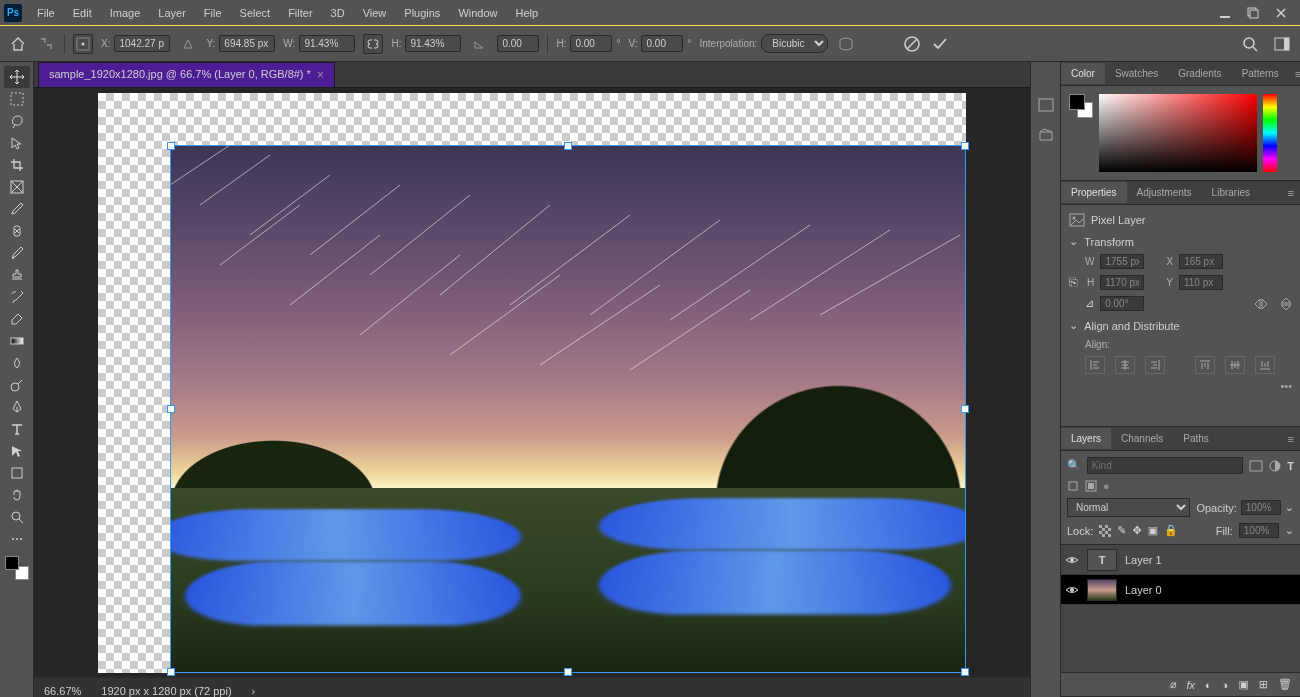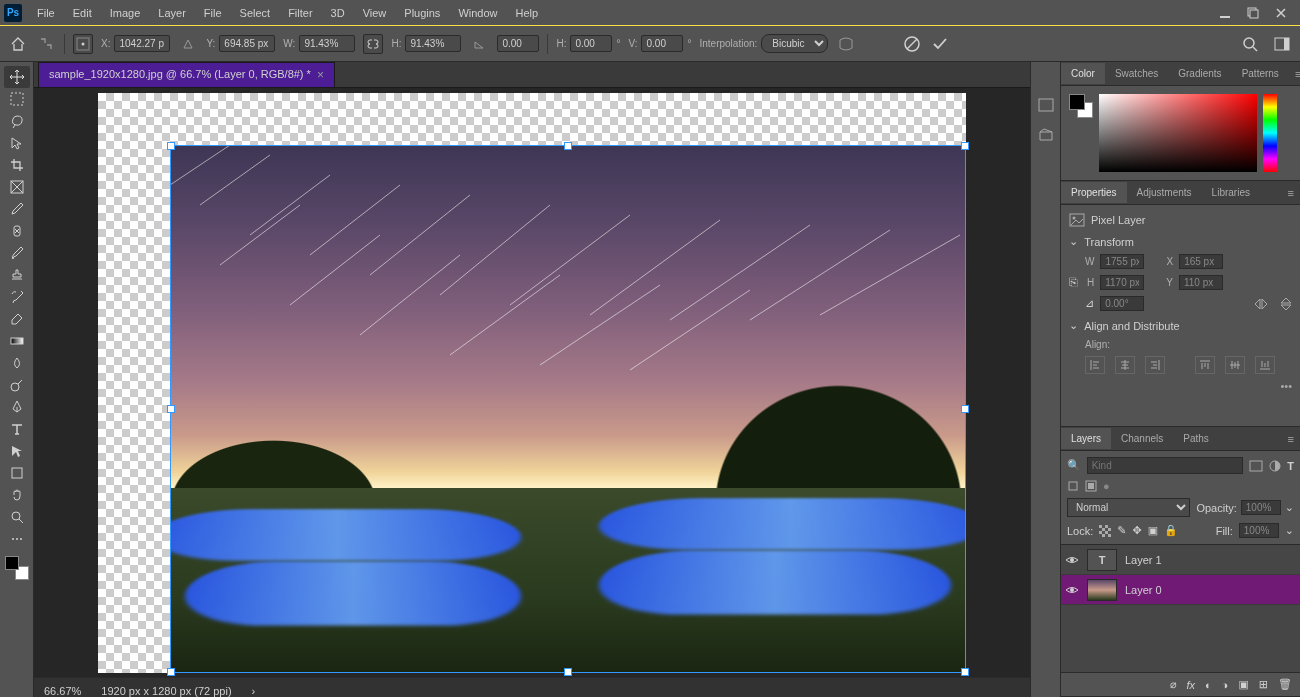--- a/index.html
+++ b/index.html
@@ -67,21 +67,21 @@
 .align-btn{width:20px;height:18px;border:1px solid #666;display:flex;align-items:center;justify-content:center}
 .layers-body{display:flex;flex-direction:column;flex:1;min-height:0}
 .layers-toolbar{padding:6px;display:flex;align-items:center;gap:6px;flex-wrap:wrap}
 .layer-search{flex:1;background:#3a3a3a;border:1px solid #2a2a2a;padding:2px 4px;font-size:10px;color:#888}
 .layers-row2{padding:0 6px 6px;display:flex;align-items:center;gap:6px}
 .blend-select{flex:1;background:#4a4a4a;border:1px solid #2a2a2a;padding:2px 4px;font-size:10px}
 .opacity-group{display:flex;align-items:center;gap:4px;font-size:10px}
 .lock-row{padding:0 6px 6px;display:flex;align-items:center;gap:6px;font-size:10px;color:#888}
 .layer-list{flex:1;background:#464646;overflow:auto;border-top:1px solid #2a2a2a}
 .layer{display:flex;align-items:center;height:30px;border-bottom:1px solid #3a3a3a;padding:0 4px;gap:8px}
-.layer.selected{background:#701a75}
+.layer.selected{background:#000000}
 .eye{width:14px;height:14px;display:flex;align-items:center;justify-content:center}
 .thumb{width:30px;height:22px;background:#888;border:1px solid #2a2a2a;display:flex;align-items:center;justify-content:center}
 .thumb.text{background:#535353;color:#d0d0d0;font-weight:bold}
 .thumb.img{background:linear-gradient(to bottom,#5a4768 0%,#c99a8a 50%,#2a3a1e 100%)}
 .layers-footer{height:24px;border-top:1px solid #2a2a2a;display:flex;align-items:center;justify-content:flex-end;gap:10px;padding:0 8px;color:#999}
 svg{display:block}
 .divider{width:1px;height:20px;background:#3a3a3a}
 </style>
 </head>
 <body>

